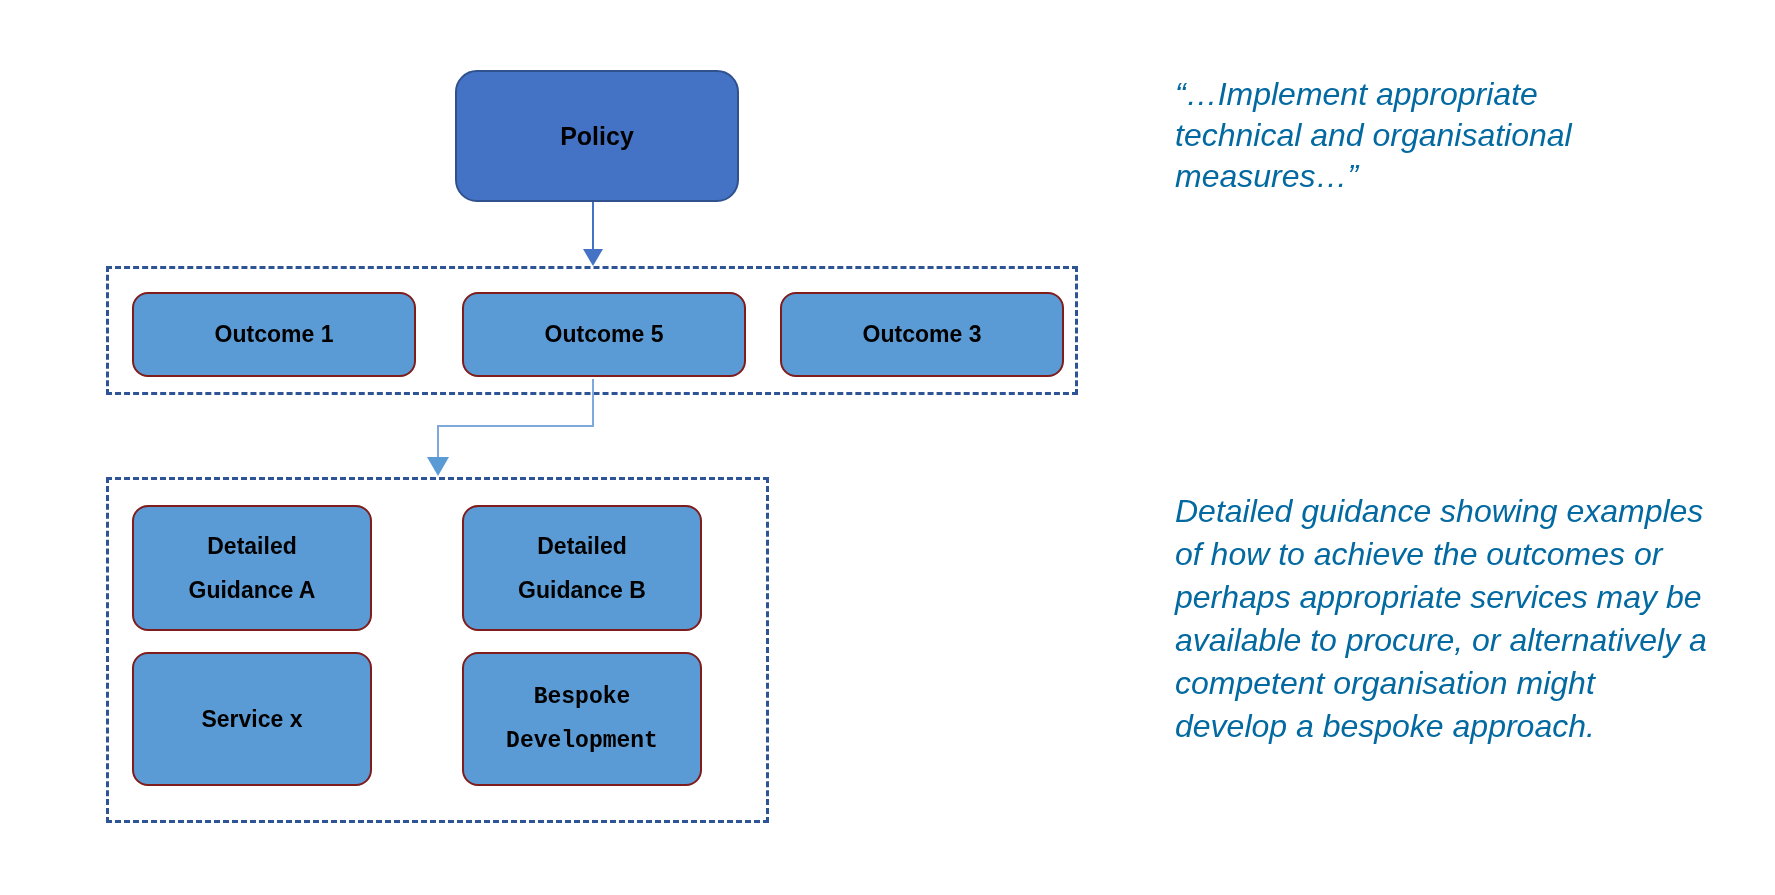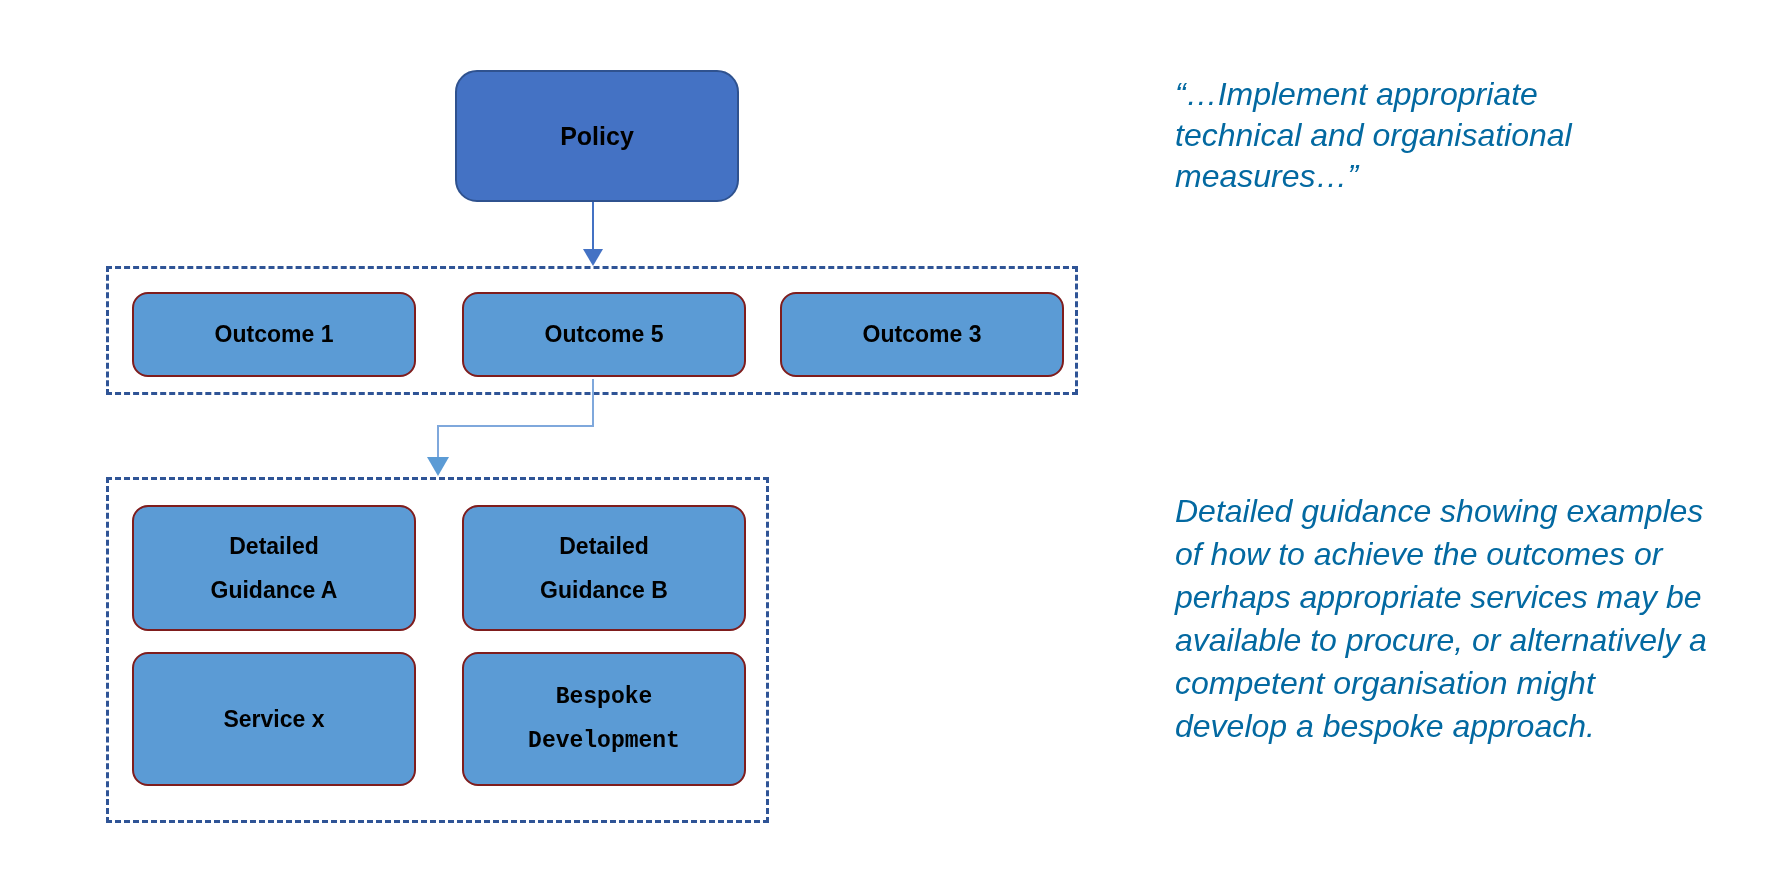--- a/index.html
+++ b/index.html
@@ -39,21 +39,21 @@
     border: 2px solid #7f1d1d;
     border-radius: 16px;
     font-size: 23px;
   }
   .outcome-node { top: 292px; width: 284px; height: 85px; }
   .outcome-1 { left: 132px; }
   .outcome-2 { left: 462px; }
   .outcome-3 { left: 780px; }
 
   .guidance-node {
-    width: 284px; height: 126px;
+    width: 240px; height: 126px;
     white-space: pre-line;
     line-height: 44px;
   }
   .guidance-a { left: 132px; top: 505px; }
   .guidance-b { left: 462px; top: 505px; }
   .service-x  { left: 132px; top: 652px; height: 134px; }
   .bespoke    { left: 462px; top: 652px; height: 134px; font-family: Liberation Mono, monospace; }
 
   
   .dashed-group {

